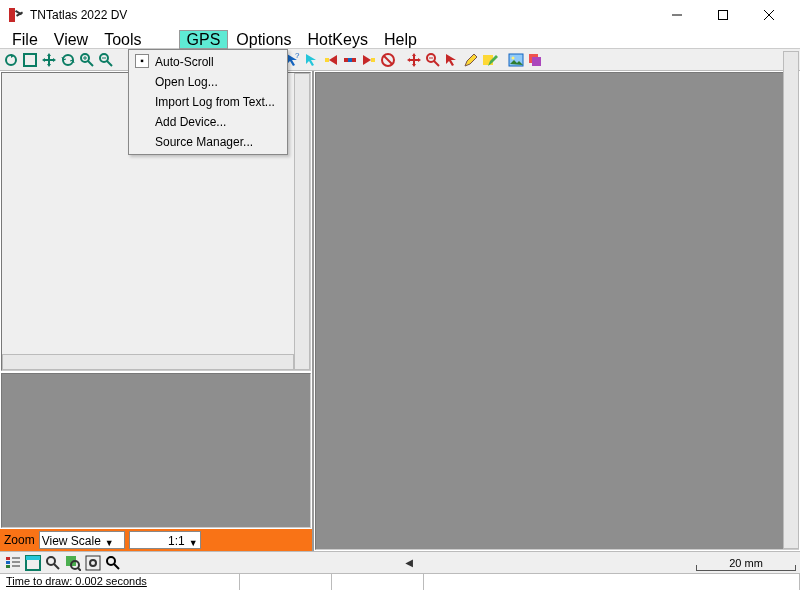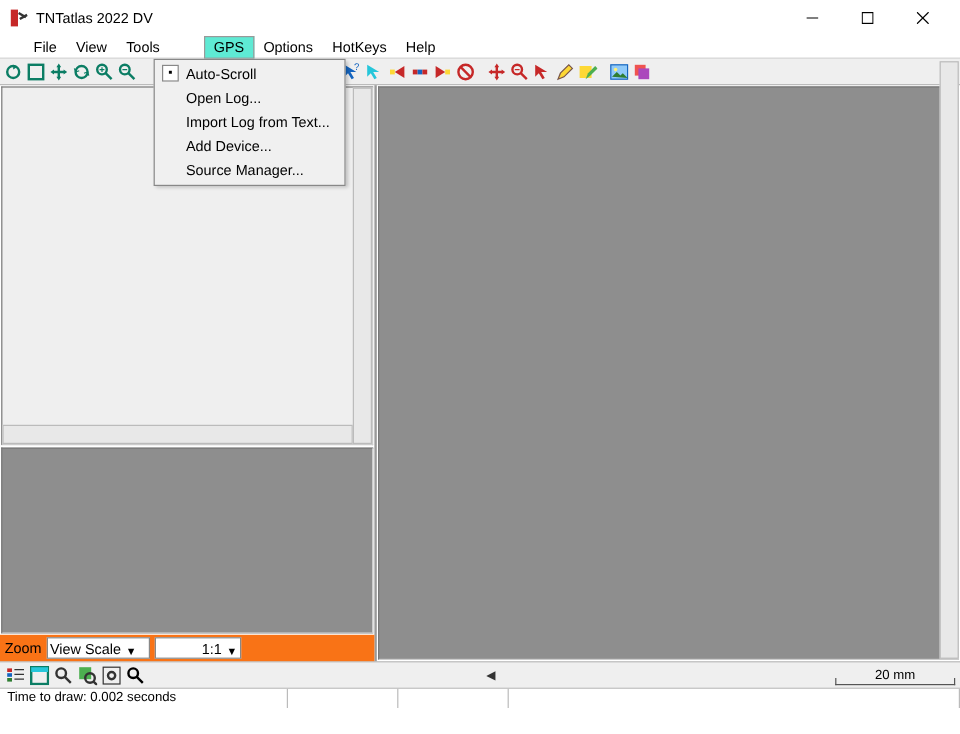--- a/index.html
+++ b/index.html
@@ -6,21 +6,21 @@
 body { background: #fff; width: 800px; height: 612px; overflow: hidden; position: relative; }
 
 
 .titlebar { height: 30px; display: flex; align-items: center; padding: 0 8px; background: #fff; }
 .titlebar .app-icon { width: 16px; height: 16px; margin-right: 6px; display:inline-block; }
 .titlebar .title { font-size: 12px; flex: 1; }
 .win-controls { display: flex; }
 .win-btn { width: 46px; height: 30px; display: flex; align-items: center; justify-content: center; font-size: 11px; }
 
 
-.menubar { height: 19px; display: flex; align-items: center; padding: 0 20px; font-size: 12px; border-bottom: 1px solid #ccc; }
+.menubar { height: 19px; display: flex; align-items: center; padding: 0 4px; font-size: 16px; border-bottom: 1px solid #ccc; }
 .menu-item { padding: 1px 8px; line-height: 17px; }
 .menu-item.open { border: 1px solid #999; background: #5eead4; padding: 0 7px; margin-left: 29px; }
 
 
 .dropdown { position: absolute; left: 128px; top: 49px; background: #f0f0f0; border: 1px solid #888; box-shadow: 2px 2px 3px rgba(0,0,0,0.2); padding: 2px; min-width: 160px; z-index: 100; }
 .dd-item { font-size: 12px; padding: 3px 8px 3px 24px; position: relative; white-space: nowrap; }
 .dd-check { position: absolute; left: 4px; top: 2px; width: 14px; height: 14px; border: 1px solid #888; background: #fff; font-size: 10px; text-align: center; line-height: 12px; }
 
 
 .toolbar { height: 22px; background: #efefef; border-bottom: 1px solid #bbb; display: flex; align-items: center; padding: 0 2px; gap: 1px; }
@@ -42,21 +42,21 @@
 .view-scroll-v { position: absolute; right: -1px; top: -22px; width: 16px; bottom: 0; background: #e8e8e8; border: 1px solid #bbb; }
 
 
 .bottom-toolbar { height: 22px; background: #efefef; border-top: 1px solid #bbb; display: flex; align-items: center; padding: 0 4px; gap: 2px; }
 .bt-left { display:flex; gap:2px; align-items:center; }
 .bt-spacer { flex:1; }
 .scalebar { position: relative; width: 100px; text-align:center; font-size: 11px; }
 .scalebar .bar { position:absolute; bottom:-2px; left:0; right:0; height:6px; border:1px solid #555; border-top:none; }
 
 
-.statusbar { height: 17px; display: flex; font-size: 11px; border-top: 1px solid #bbb; }
+.statusbar { height: 17px; display: flex; font-size: 11px; border-top: 1px solid #bbb; text-decoration: underline; }
 .status-cell { border-right: 1px solid #bbb; padding: 1px 6px; }
 .status-cell.first { width: 240px; }
 .status-cell.mid1 { width: 92px; }
 .status-cell.mid2 { width: 92px; }
 .status-cell.last { flex:1; }
 
 
 .watermark { position: absolute; right: 8px; bottom: 6px; font-size: 18px; font-weight: 600; color: rgba(255,255,255,0.5); letter-spacing: 0.5px; display:flex; align-items:center; gap:4px; pointer-events:none; }
 .watermark .globe { width:20px; height:20px; border-radius:50%; background: rgba(255,255,255,0.35); position:relative; }
 .watermark .globe:before { content:""; position:absolute; width:60%; height:100%; left:20%; border:2px solid rgba(255,255,255,0.4); border-radius:50%; box-sizing:border-box; }

